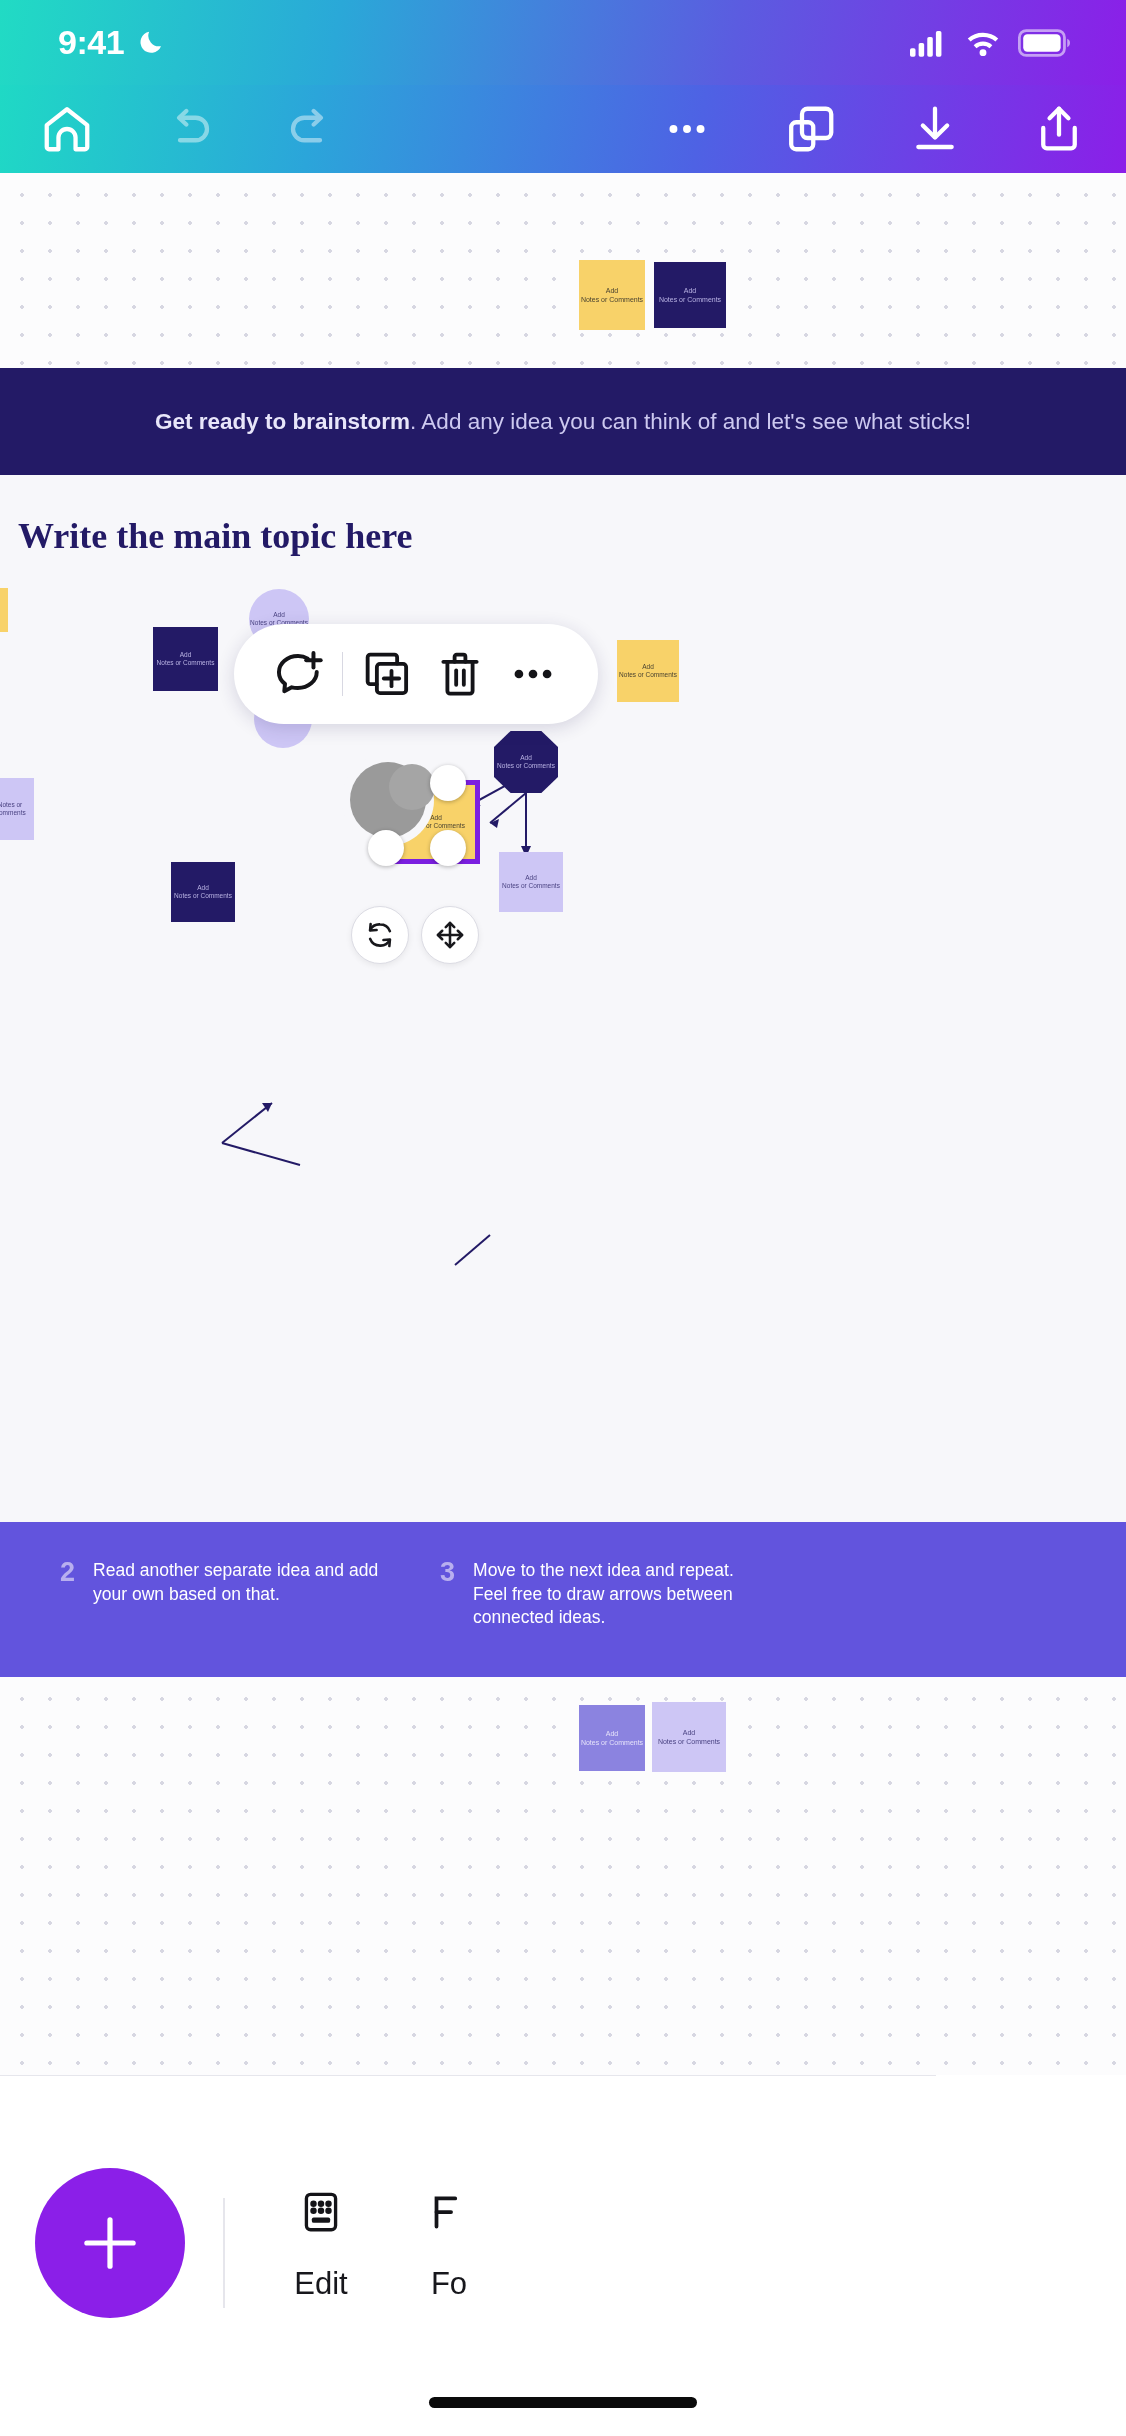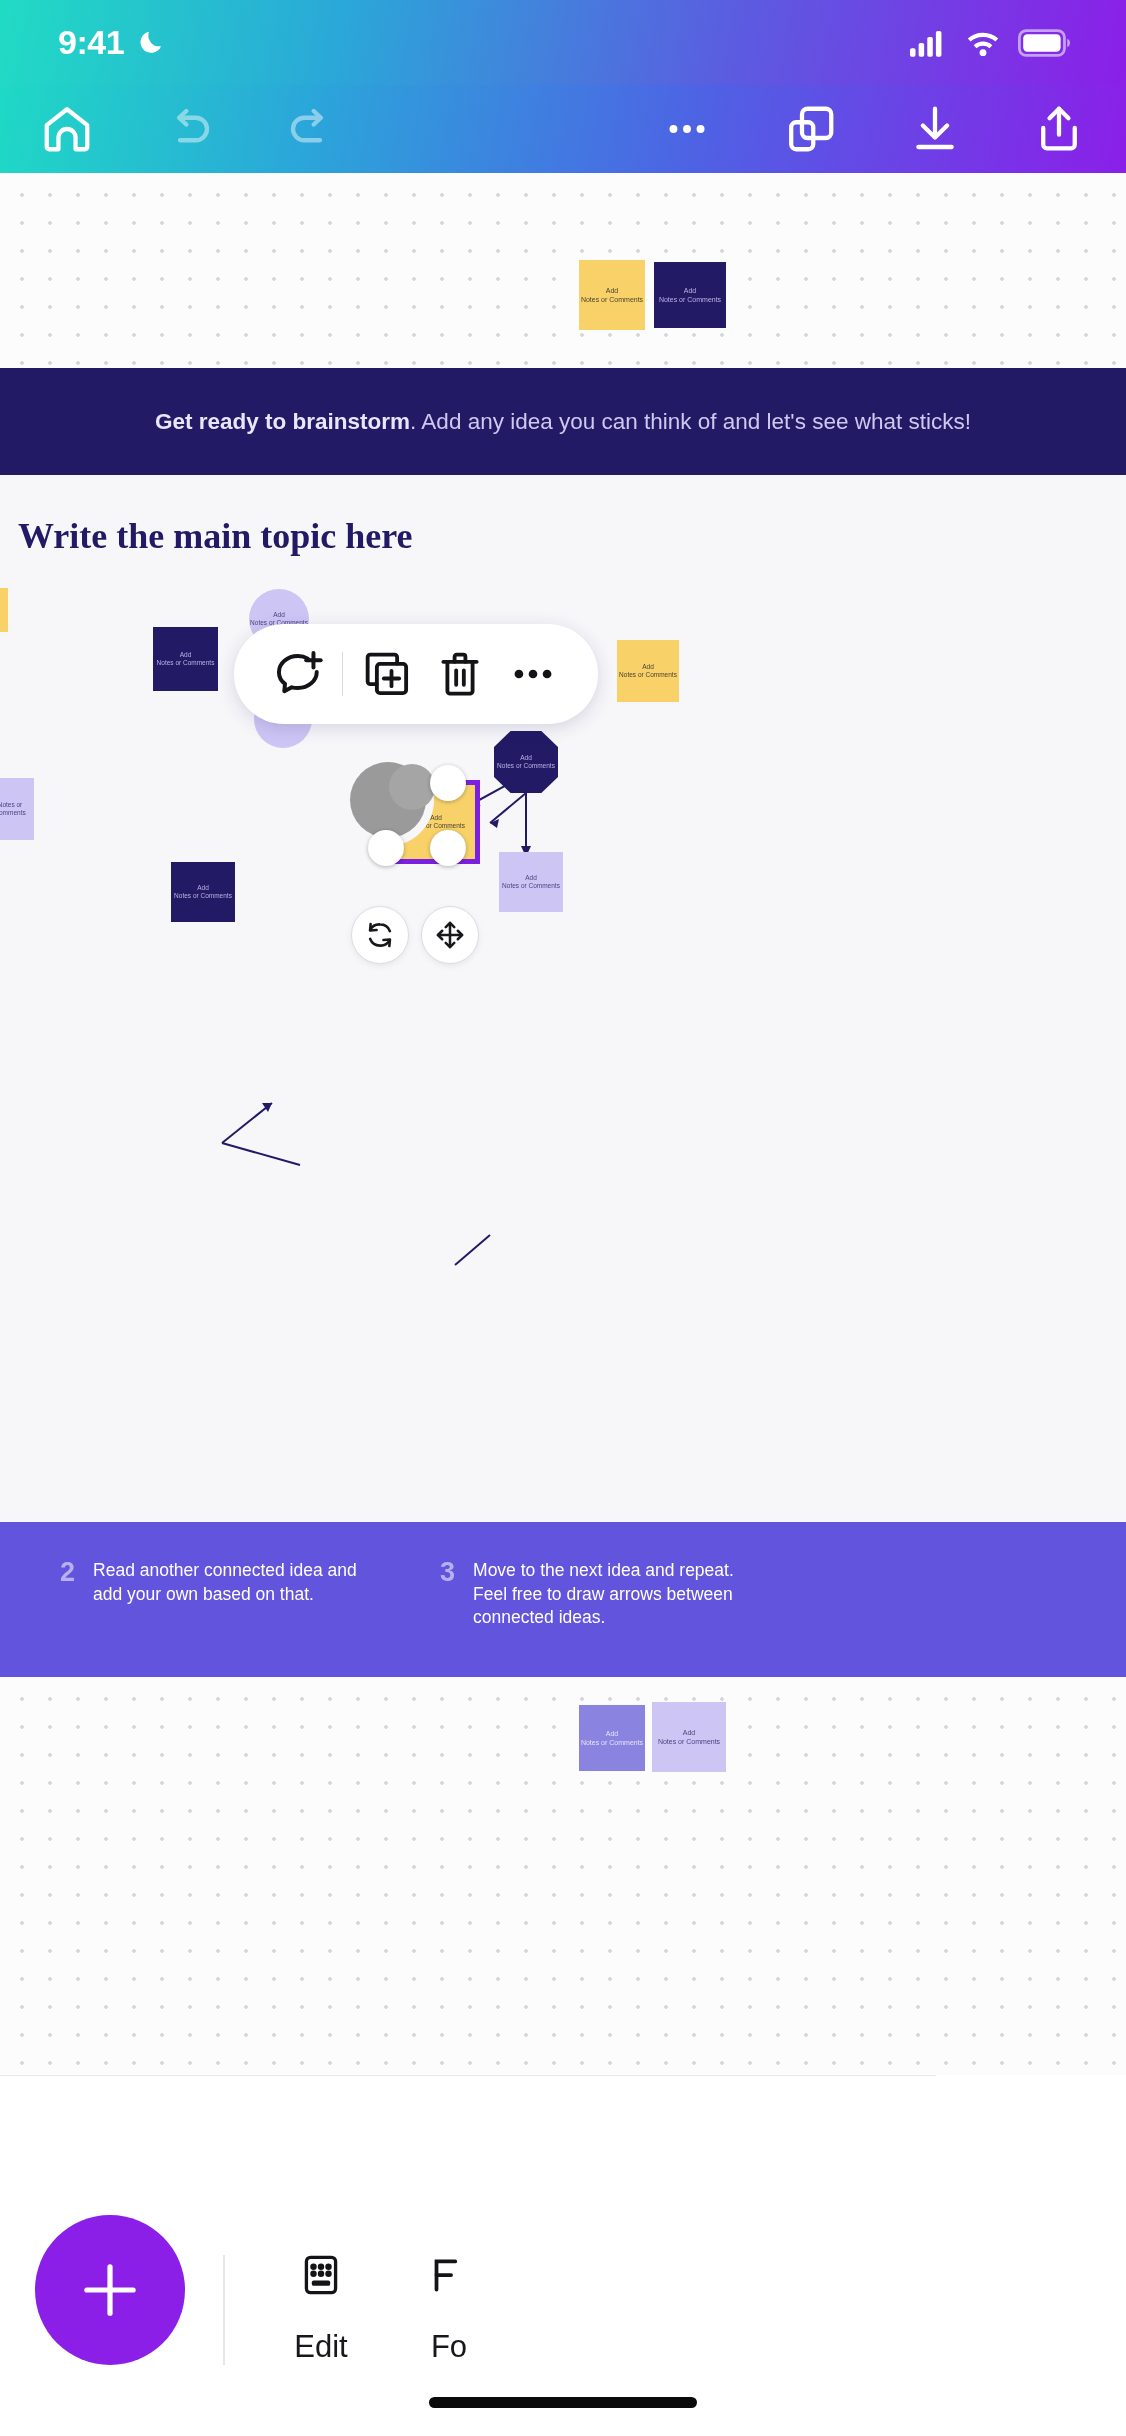--- a/index.html
+++ b/index.html
@@ -209,21 +209,21 @@
   }
 
   
   .bottomnav {
     position: absolute;
     top: 2075px; left: 0;
     width: 936px; height: 290px;
     background: #ffffff;
     border-top: 1.5px solid #e6e6ec;
     display: flex;
-    align-items: flex-end;
+    align-items: center;
     padding-top: 44px;
   }
   .fab {
     width: 150px; height: 150px;
     border-radius: 50%;
     background: #8b1fe8;
     margin-left: 35px;
     display: flex; align-items: center; justify-content: center;
     flex: none;
   }
@@ -482,21 +482,21 @@
         <circle cx="12" cy="12" r="2" fill="#141418"></circle>
         <circle cx="18.5" cy="12" r="2" fill="#141418"></circle>
       </svg>
     </div>
   </div>
 </div>
 
 <div class="banner-purple">
   <div class="step">
     <span class="step-num">2</span>
-    <span class="step-txt">Read another connected idea and add your own based on that.</span>
+    <span class="step-txt">Read another separate idea and add your own based on that.</span>
   </div>
   <div class="step">
     <span class="step-num">3</span>
     <span class="step-txt">Move to the next idea and repeat. Feel free to draw arrows between connected ideas.</span>
   </div>
 </div>
 
 <div class="canvas-dots canvas-bottom">
   <div class="note lilac" style="left:579px; top:28px; width:66px; height:66px; background:#8b83e0; color:#e6e3fa; font-size:7px;">
     <span>

